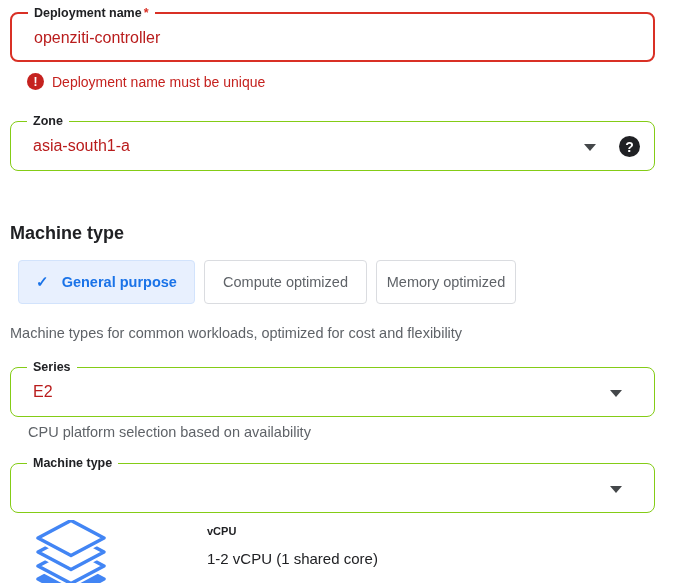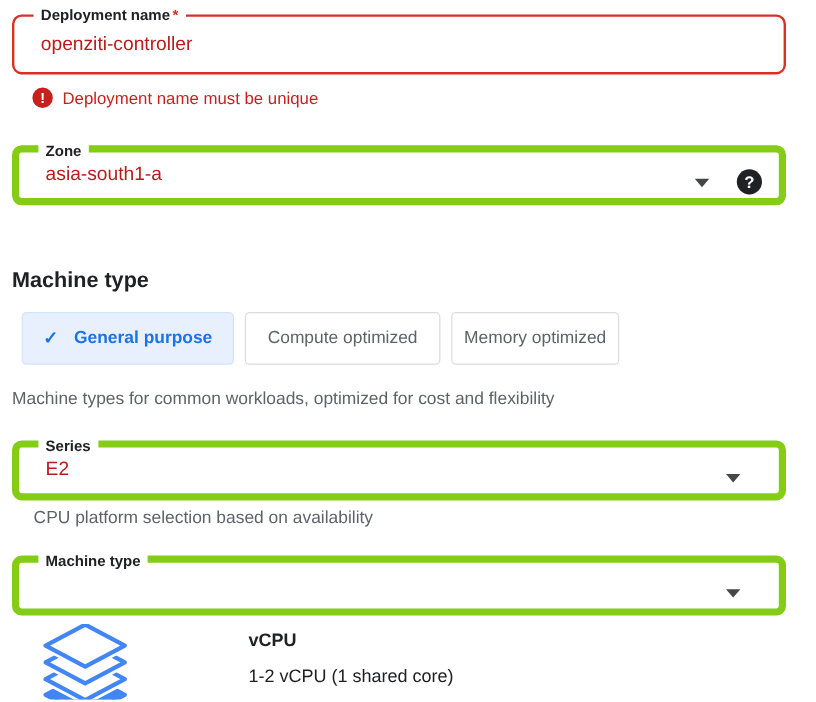--- a/index.html
+++ b/index.html
@@ -6,21 +6,21 @@
   body{
     width:680px;height:585px;overflow:hidden;background:#ffffff;
     font-family:"Liberation Sans",sans-serif;color:#202124;position:relative;
   }
   .page{padding-top:12px;}
 
   
   .field{
     position:relative;box-sizing:border-box;
     margin-left:10px;width:645px;height:50px;
-    border:6px solid #84cc16;border-radius:8px;background:#fff;
+    border:1px solid #84cc16;border-radius:8px;background:#fff;
   }
   .field.error{border:2px solid #d93025;}
   .field .notch-label{
     position:absolute;top:-9px;left:16px;background:#fff;padding:0 6px;
     font-size:12.5px;font-weight:bold;color:#202124;line-height:16px;white-space:nowrap;
   }
   .field .req{color:#d93025;margin-left:2px;}
   .field .value{
     position:absolute;left:0;top:0;right:80px;height:100%;
     padding-left:22px;font-size:16px;color:#b91c1c;display:flex;align-items:center;
@@ -77,21 +77,21 @@
 
   .series-field{margin-top:26px;}
   .helper-text{margin:8px 0 0 28px;font-size:14.5px;color:#5f6368;line-height:15px;}
   .mtype-field{margin-top:23px;}
 
   
   .specs{margin:7px 0 0 35px;display:flex;}
   .layers-wrap{width:72px;height:63px;overflow:hidden;flex:0 0 auto;}
   .spec-col1{margin-left:100px;width:208px;}
   .spec-col2{width:160px;}
-  .spec-header{font-size:15px;font-weight:bold;color:#202124;margin-top:5px;}
+  .spec-header{font-size:11px;font-weight:bold;color:#202124;margin-top:5px;}
   .spec-value{font-size:15px;color:#202124;margin-top:13px;}
 </style>
 </head>
 <body>
 
 <div class="page">
 
   <div class="field error">
     <div class="notch-label">
       <span>Deployment name</span><span class="req">*</span>

